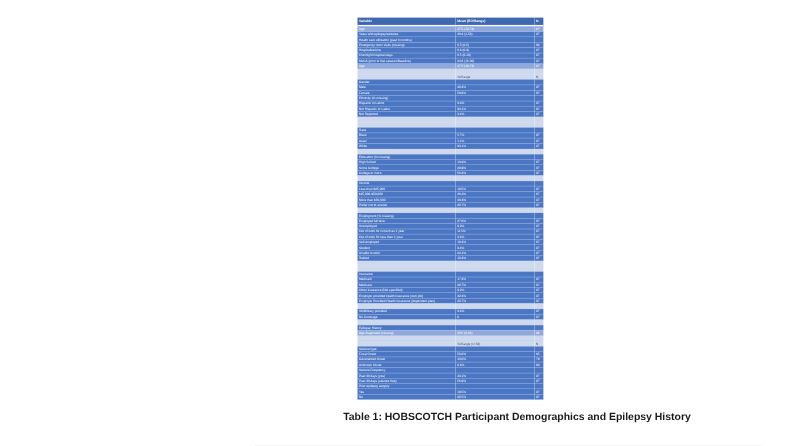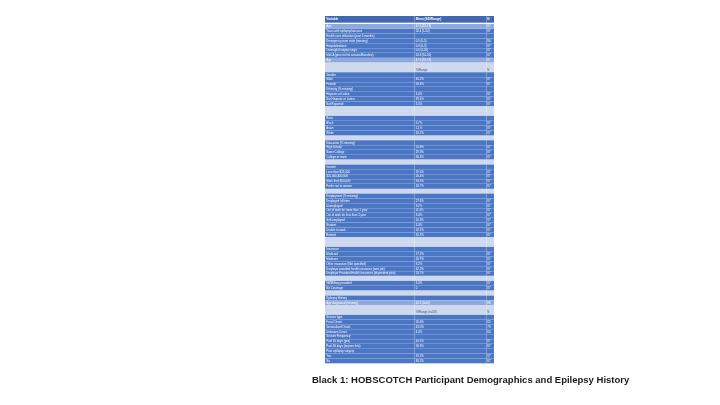--- a/index.html
+++ b/index.html
@@ -374,14 +374,14 @@
           <div class="cell c2">19.5%</div>
           <div class="cell c3">87</div>
         </div>
         <div class="trow t-dark">
           <div class="cell c1">No</div>
           <div class="cell c2">80.5%</div>
           <div class="cell c3">87</div>
         </div>
       </div>
   </div>
-  <div id="caption">Black 1: HOBSCOTCH Participant Demographics and Epilepsy History</div>
+  <div id="caption">Table 1: HOBSCOTCH Participant Demographics and Epilepsy History</div>
 </div>
 
 </body></html>

